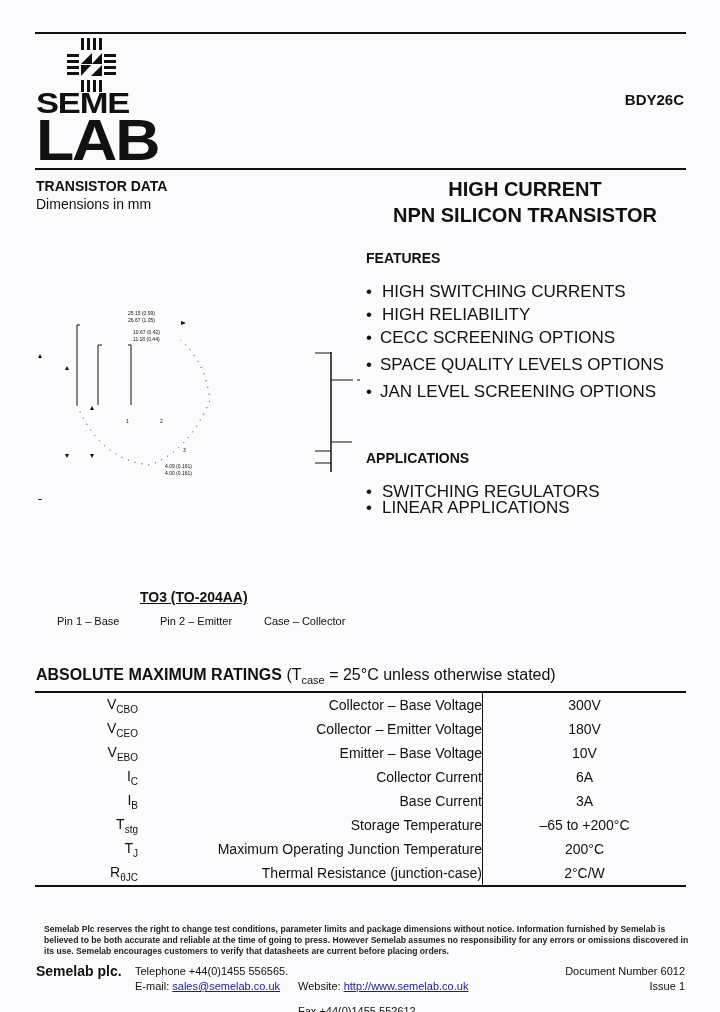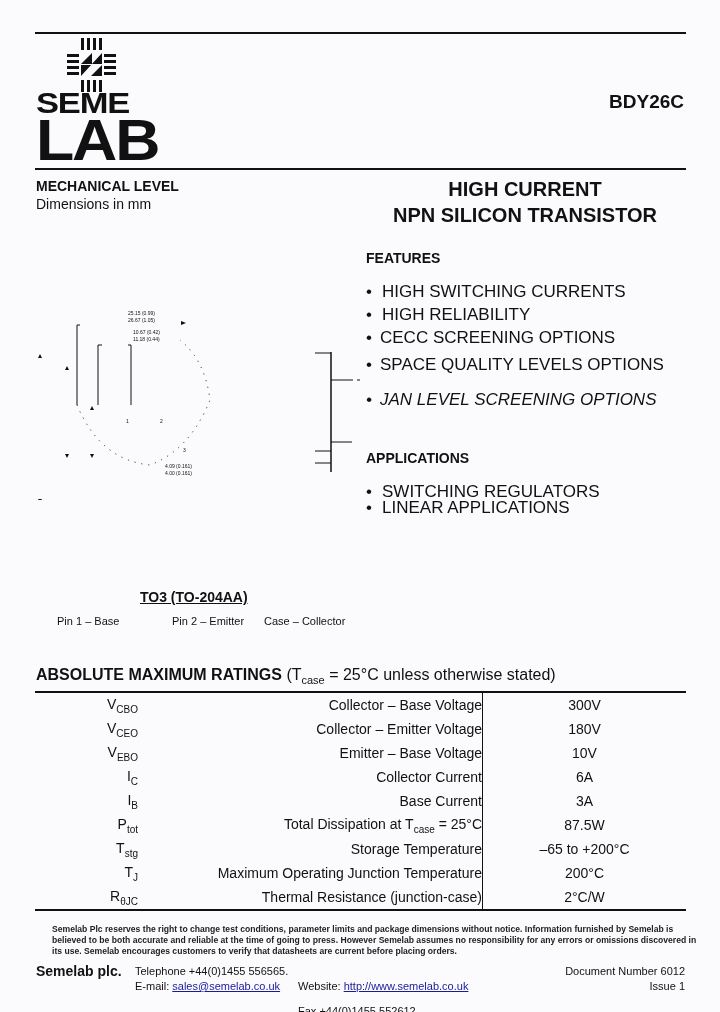--- a/index.html
+++ b/index.html
@@ -5,39 +5,39 @@
   html, body { margin: 0; padding: 0; }
   body {
     width: 720px; height: 1012px; background: #fbfbfd; position: relative; overflow: hidden;
     font-family: "Liberation Sans", sans-serif; color: #111;
   }
   .abs { position: absolute; }
   .hr { position: absolute; background: #111; height: 2px; }
   .logo-mark { left: 66px; top: 38px; width: 50px; height: 54px; }
   .logo-seme { left: 36px; top: 88px; font-weight: bold; font-size: 30px; letter-spacing: -1px; line-height: 30px; transform: scaleX(1.15); transform-origin: left top; }
   .logo-lab { left: 36px; top: 112px; font-weight: bold; font-size: 58px; letter-spacing: -2px; line-height: 56px; transform: scaleX(1.08); transform-origin: left top; }
-  .part-no { right: 36px; top: 91px; font-weight: bold; font-size: 19px; }
+  .part-no { right: 36px; top: 91px; font-weight: bold; font-size: 15px; }
   .mech-title { left: 36px; top: 178px; font-weight: bold; font-size: 14px; }
   .mech-sub { left: 36px; top: 196px; font-size: 14px; }
   .title { left: 370px; width: 310px; text-align: center; font-weight: bold; font-size: 20px; }
   .sec-head { left: 366px; font-weight: bold; font-size: 14px; }
   .bullet { left: 366px; font-size: 17px; white-space: nowrap; }
   .bullet .dot { display: inline-block; width: 16px; }
   .pkg-title { left: 140px; top: 589px; font-weight: bold; font-size: 14px; text-decoration: underline; }
   .pin { top: 615px; font-size: 11px; }
   .amr-title { left: 36px; top: 666px; font-size: 16px; white-space: nowrap; }
   .amr-title b { font-size: 16px; }
   .amr-title sub { font-size: 11px; }
   table.amr { position: absolute; left: 35px; top: 691px; width: 651px; border-collapse: collapse; border-top: 2px solid #111; border-bottom: 2px solid #111; font-size: 14px; }
   table.amr td { height: 24px; padding: 0; vertical-align: middle; text-align: right; }
   table.amr td.sym { width: 103px; }
   table.amr td.desc { width: 344px; }
   table.amr td.val { border-left: 1px solid #111; text-align: center; }
   table.amr sub { font-size: 10px; }
-  .disclaimer { left: 52px; top: 924px; width: 652px; font-size: 8.6px; line-height: 11px; font-weight: bold; color: #222; }
+  .disclaimer { left: 44px; top: 924px; width: 652px; font-size: 8.6px; line-height: 11px; font-weight: bold; color: #222; }
   .footer { font-size: 11px; }
   .footer a { color: #1a1a9a; text-decoration: underline; }
   .company { left: 36px; top: 963px; font-weight: bold; font-size: 14px; }
   .drawing { left: 30px; top: 300px; width: 330px; height: 200px; }
 </style>
 </head>
 <body>
 
 <div class="hr" style="left:35px; top:32px; width:651px;"></div>
 <div class="hr" style="left:35px; top:168px; width:651px;"></div>
@@ -63,32 +63,32 @@
     <polygon points="15,38 15,27 25,27 36,15 36,26 26,26"></polygon>
     <polygon points="15,26 26,15 26,26"></polygon>
     <polygon points="25,38 36,27 36,38"></polygon>
   </g>
 </svg>
 <div class="abs logo-seme">SEME</div>
 <div class="abs logo-lab">LAB</div>
 
 <div class="abs part-no">BDY26C</div>
 
-<div class="abs mech-title">MECHANICAL LEVEL</div>
+<div class="abs mech-title">TRANSISTOR DATA</div>
 <div class="abs mech-sub">Dimensions in mm</div>
 
 <div class="abs title" style="top:178px;">HIGH CURRENT</div>
 <div class="abs title" style="top:204px;">NPN SILICON TRANSISTOR</div>
 
 <div class="abs sec-head" style="top:250px;">FEATURES</div>
 <div class="abs bullet" style="top:282px;"><span class="dot">•</span><span>HIGH SWITCHING CURRENTS</span></div>
 <div class="abs bullet" style="top:305px;"><span class="dot">•</span><span>HIGH RELIABILITY</span></div>
 <div class="abs bullet" style="top:328px;"><span class="dot" style="width:14px">•</span><span>CECC SCREENING OPTIONS</span></div>
 <div class="abs bullet" style="top:355px;"><span class="dot" style="width:14px">•</span><span>SPACE QUALITY LEVELS OPTIONS</span></div>
-<div class="abs bullet" style="top:390px;font-style:italic;"><span class="dot" style="width:14px">•</span><span>JAN LEVEL SCREENING OPTIONS</span></div>
+<div class="abs bullet" style="top:382px;"><span class="dot" style="width:14px">•</span><span>JAN LEVEL SCREENING OPTIONS</span></div>
 
 <div class="abs sec-head" style="top:450px;">APPLICATIONS</div>
 <div class="abs bullet" style="top:482px;"><span class="dot">•</span><span>SWITCHING REGULATORS</span></div>
 <div class="abs bullet" style="top:498px;"><span class="dot">•</span><span>LINEAR APPLICATIONS</span></div>
 
 <svg class="abs drawing" viewBox="0 0 330 200" style="left:30px; top:300px;">
   <g stroke="#111" stroke-width="1" fill="none">
     <line x1="47" y1="25" x2="47" y2="105"></line>
     <line x1="68" y1="45" x2="68" y2="105"></line>
     <line x1="101" y1="45" x2="101" y2="105"></line>
@@ -119,21 +119,21 @@
     <text x="96" y="123">1</text>
     <text x="130" y="123">2</text>
     <text x="153" y="152">3</text>
     <text x="135" y="168">4.09 (0.161)</text>
     <text x="135" y="175">4.00 (0.161)</text>
   </g>
 </svg>
 
 <div class="abs pkg-title">TO3 (TO-204AA)</div>
 <div class="abs pin" style="left:57px;">Pin 1 – Base</div>
-<div class="abs pin" style="left:172px;">Pin 2 – Emitter</div>
+<div class="abs pin" style="left:160px;">Pin 2 – Emitter</div>
 <div class="abs pin" style="left:264px;">Case – Collector</div>
 
 <div class="abs amr-title">
   <b>ABSOLUTE MAXIMUM RATINGS</b>
   <span>(T</span><sub>case</sub><span> = 25°C unless otherwise stated)</span>
 </div>
 
 <table class="amr">
   <tbody>
       <tr>
@@ -155,25 +155,20 @@
         <td class="sym"><span>I</span><sub>C</sub></td>
         <td class="desc">Collector Current</td>
         <td class="val">6A</td>
       </tr>
   <tr>
         <td class="sym"><span>I</span><sub>B</sub></td>
         <td class="desc">Base Current</td>
         <td class="val">3A</td>
       </tr>
   <tr>
-        <td class="sym"><span>P</span><sub>tot</sub></td>
-        <td class="desc"><span>Total Dissipation at T</span><sub>case</sub><span> = 25°C</span></td>
-        <td class="val">87.5W</td>
-      </tr>
-  <tr>
         <td class="sym"><span>T</span><sub>stg</sub></td>
         <td class="desc">Storage Temperature</td>
         <td class="val">–65 to +200°C</td>
       </tr>
   <tr>
         <td class="sym"><span>T</span><sub>J</sub></td>
         <td class="desc">Maximum Operating Junction Temperature</td>
         <td class="val">200°C</td>
       </tr>
   <tr>

